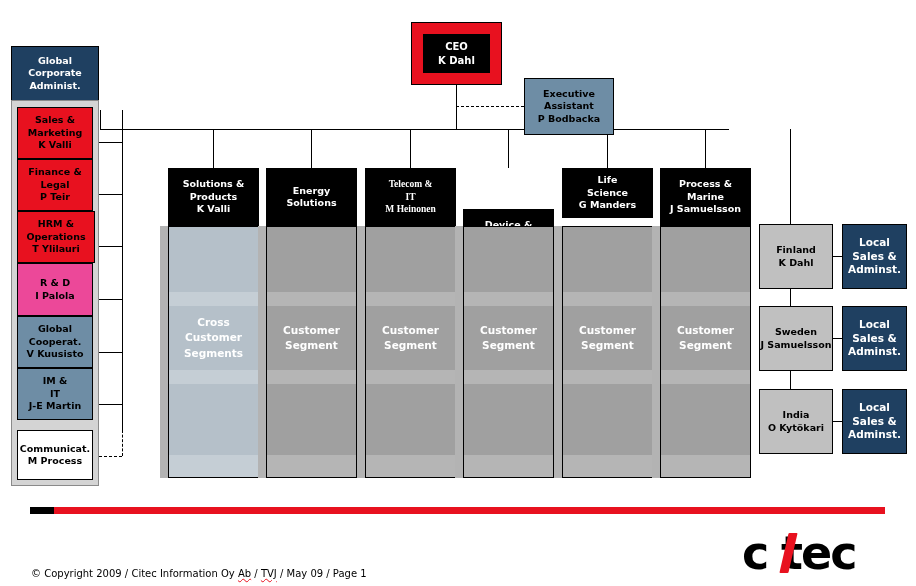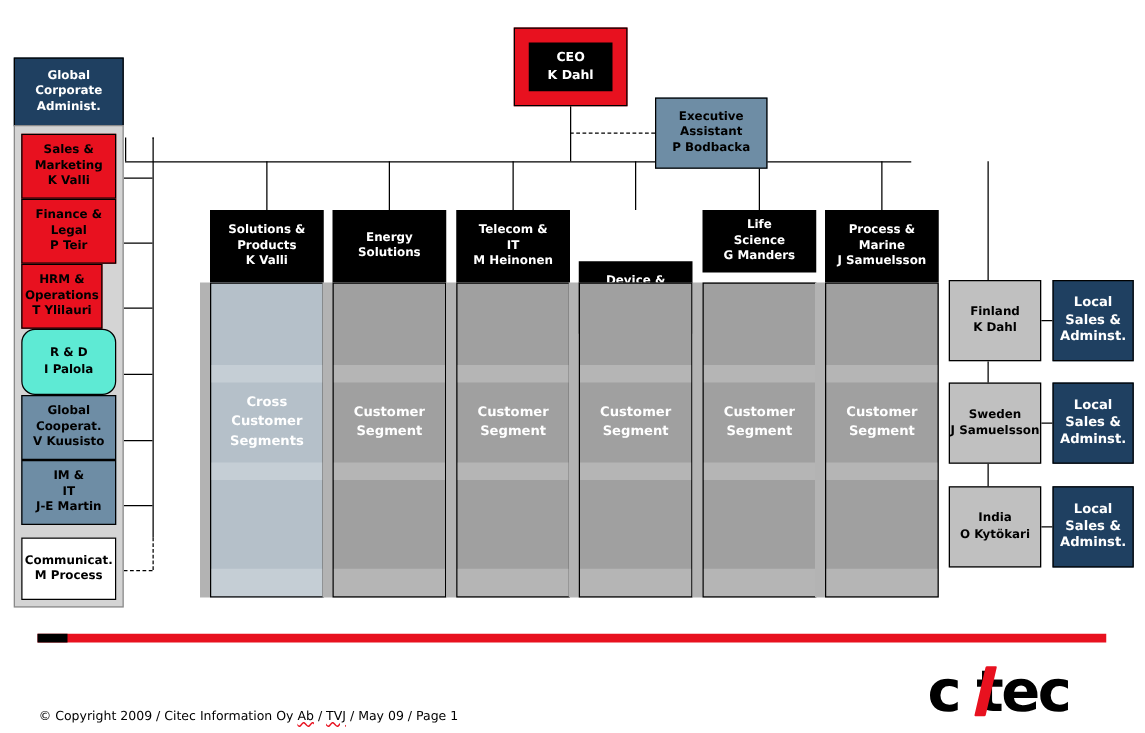--- a/index.html
+++ b/index.html
@@ -282,27 +282,27 @@
     <span class="ln">Marketing</span>
     <span class="ln">K Valli</span>
   </div>
 
   <div class="box side-box" style="left:17px; top:159px; width:76px; height:52px; background:#e8111f; color:#000000;">
     <span class="ln">Finance &amp;</span>
     <span class="ln">Legal</span>
     <span class="ln">P Teir</span>
   </div>
 
-  <div class="box side-box" style="left:17px; top:211px; width:65px; height:52px; background:#e8111f; color:#000000;">
+  <div class="box side-box" style="left:17px; top:211px; width:78px; height:52px; background:#e8111f; color:#000000;">
     <span class="ln">HRM &amp;</span>
     <span class="ln">Operations</span>
     <span class="ln">T Ylilauri</span>
   </div>
 
-  <div class="box side-box" style="left:17px; top:263px; width:76px; height:53px; background:#5eead4; color:#000000;border-radius:11px;">
+  <div class="box side-box" style="left:17px; top:263px; width:76px; height:53px; background:#ec4899; color:#000000;">
     <span class="ln">R &amp; D</span>
     <span class="ln">I Palola</span>
   </div>
 
   <div class="box side-box" style="left:17px; top:316px; width:76px; height:52px; background:#6e8da5; color:#000000;">
     <span class="ln">Global</span>
     <span class="ln">Cooperat.</span>
     <span class="ln">V Kuusisto</span>
   </div>
 
@@ -341,21 +341,21 @@
   <div class="col-body" style="left:266px; top:226px; width:91px; height:252px;"></div>
   <div class="col-band" style="left:267px; top:292px; width:89px; height:14px;"></div>
   <div class="col-band" style="left:267px; top:370px; width:89px; height:14px;"></div>
   <div class="col-band" style="left:267px; top:455px; width:89px; height:22px;"></div>
   <div class="col-label" style="left:266px; top:306px; width:91px; height:64px;">
     <span class="ln">Customer</span>
     <span class="ln">Segment</span>
   </div>
 
   <div class="col-shadow" style="left:357px; top:226px; width:8px; height:252px;"></div>
-  <div class="box col-head" style="left:365px; top:168px; width:91px; height:58px;">
+  <div class="box col-head" style="left:365px; top:168px; width:91px; height:58px;font-family:Liberation Serif, serif;">
     <span class="ln">Telecom &amp;</span>
     <span class="ln">IT</span>
     <span class="ln">M Heinonen</span>
   </div>
   <div class="col-body" style="left:365px; top:226px; width:91px; height:252px;"></div>
   <div class="col-band" style="left:366px; top:292px; width:89px; height:14px;"></div>
   <div class="col-band" style="left:366px; top:370px; width:89px; height:14px;"></div>
   <div class="col-band" style="left:366px; top:455px; width:89px; height:22px;"></div>
   <div class="col-label" style="left:365px; top:306px; width:91px; height:64px;">
     <span class="ln">Customer</span>

